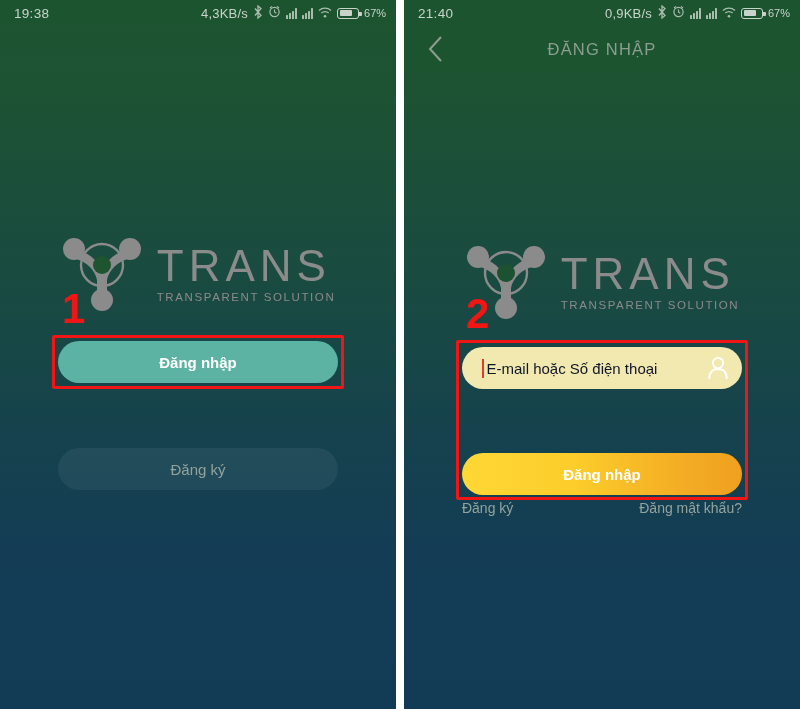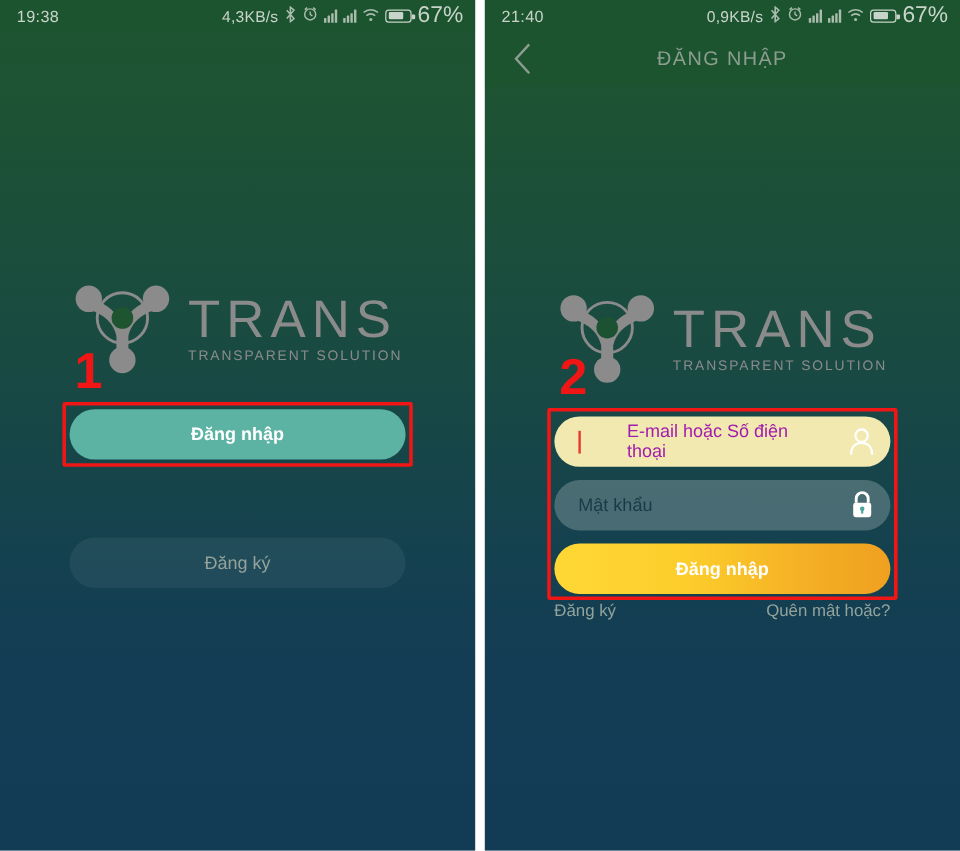--- a/index.html
+++ b/index.html
@@ -46,21 +46,21 @@
     border-radius:3px; position:relative; display:flex; align-items:center;
   }
   .batt::after{
     content:""; position:absolute; right:-3.6px; top:3px;
     width:2.2px; height:4px; background:#c8d4c9; border-radius:0 1px 1px 0;
   }
   .batt span{
     display:block; height:6px; width:12px; margin-left:1.6px;
     background:#c8d4c9; border-radius:1px;
   }
-  .pct { font-size:19px; }
+  .pct { font-size:11px; }
 
   
   .appbar {
     height:46px; width:100%; background:#1d5430;
     display:flex; align-items:center; position:relative;
   }
   .backbtn { position:absolute; left:18px; top:50%; transform:translateY(-50%);
              width:28px; height:28px; display:flex; align-items:center; justify-content:center; }
   .appbar .title {
     width:100%; text-align:center; color:#8d9e90;
@@ -89,21 +89,21 @@
     font-size:15px;
   }
   .btn-primary { background:#5cb3a3; color:#ffffff; font-weight:bold; }
   .btn-ghost   { background:rgba(255,255,255,.06); color:#93a39b; }
 
   .field {
     position:absolute; left:58px; width:280px; height:42px;
     border-radius:21px; display:flex; align-items:center;
     padding:0 12px 0 20px; font-size:15px;
   }
-  .field-email { background:#f2e9b0; color:#a21caf;gap:36px; }
+  .field-email { background:#f2e9b0; color:#0f172a; }
   .field-pass  { background:rgba(255,255,255,.22); color:#173c46; }
   .field .fi { margin-left:auto; display:flex; align-items:center; }
   .caret { width:2.5px; height:19px; background:#e8392a; margin-right:2px; flex:0 0 auto; }
   .btn-login {
     position:absolute; left:58px; width:280px; height:42px; border-radius:21px;
     background:linear-gradient(to right,#ffd836 0%,#fccd2b 40%,#f4ad24 78%,#efa01f 100%);
     color:#ffffff; font-weight:bold; font-size:15px;
     display:flex; align-items:center; justify-content:center;
   }
   .links {
@@ -277,35 +277,24 @@
       <span class="caret"></span>
       <span>E-mail hoặc Số điện thoại</span>
       <span class="fi">
         <svg width="24" height="26" viewBox="0 0 24 26">
             <circle cx="12" cy="8" r="5.2" fill="none" stroke="#ffffff" stroke-width="1.8"></circle>
             <path d="M3.2 24 C3.2 16.5 7.5 14 12 14 C16.5 14 20.8 16.5 20.8 24" fill="none" stroke="#ffffff" stroke-width="1.8"></path>
           </svg>
       </span>
     </div>
 
-    <div class="field field-pass" style="top:400px;">
-      <span>Mật khẩu</span>
-      <span class="fi">
-        <svg width="23" height="26" viewBox="0 0 23 26">
-            <path d="M6.5 11 L6.5 7.5 A5 5 0 0 1 16.5 7.5 L16.5 11" fill="none" stroke="#ffffff" stroke-width="2.4"></path>
-            <rect x="4" y="11" width="15" height="12" rx="2" fill="#ffffff"></rect>
-            <circle cx="11.5" cy="16" r="1.9" fill="#4aa69a"></circle>
-            <rect x="10.6" y="16" width="1.8" height="4" fill="#4aa69a"></rect>
-          </svg>
-      </span>
-    </div>
 
     <div class="btn-login" style="top:453px;">Đăng nhập</div>
 
     <div class="hl" style="left:52px; top:340px; width:292px; height:160px;"></div>
 
     <div class="links" style="top:500px;">
       <span>Đăng ký</span>
-      <span>Quên mật hoặc?</span>
+      <span>Đăng mật khẩu?</span>
     </div>
   </div>
 
 </div>
 
 </body></html>

